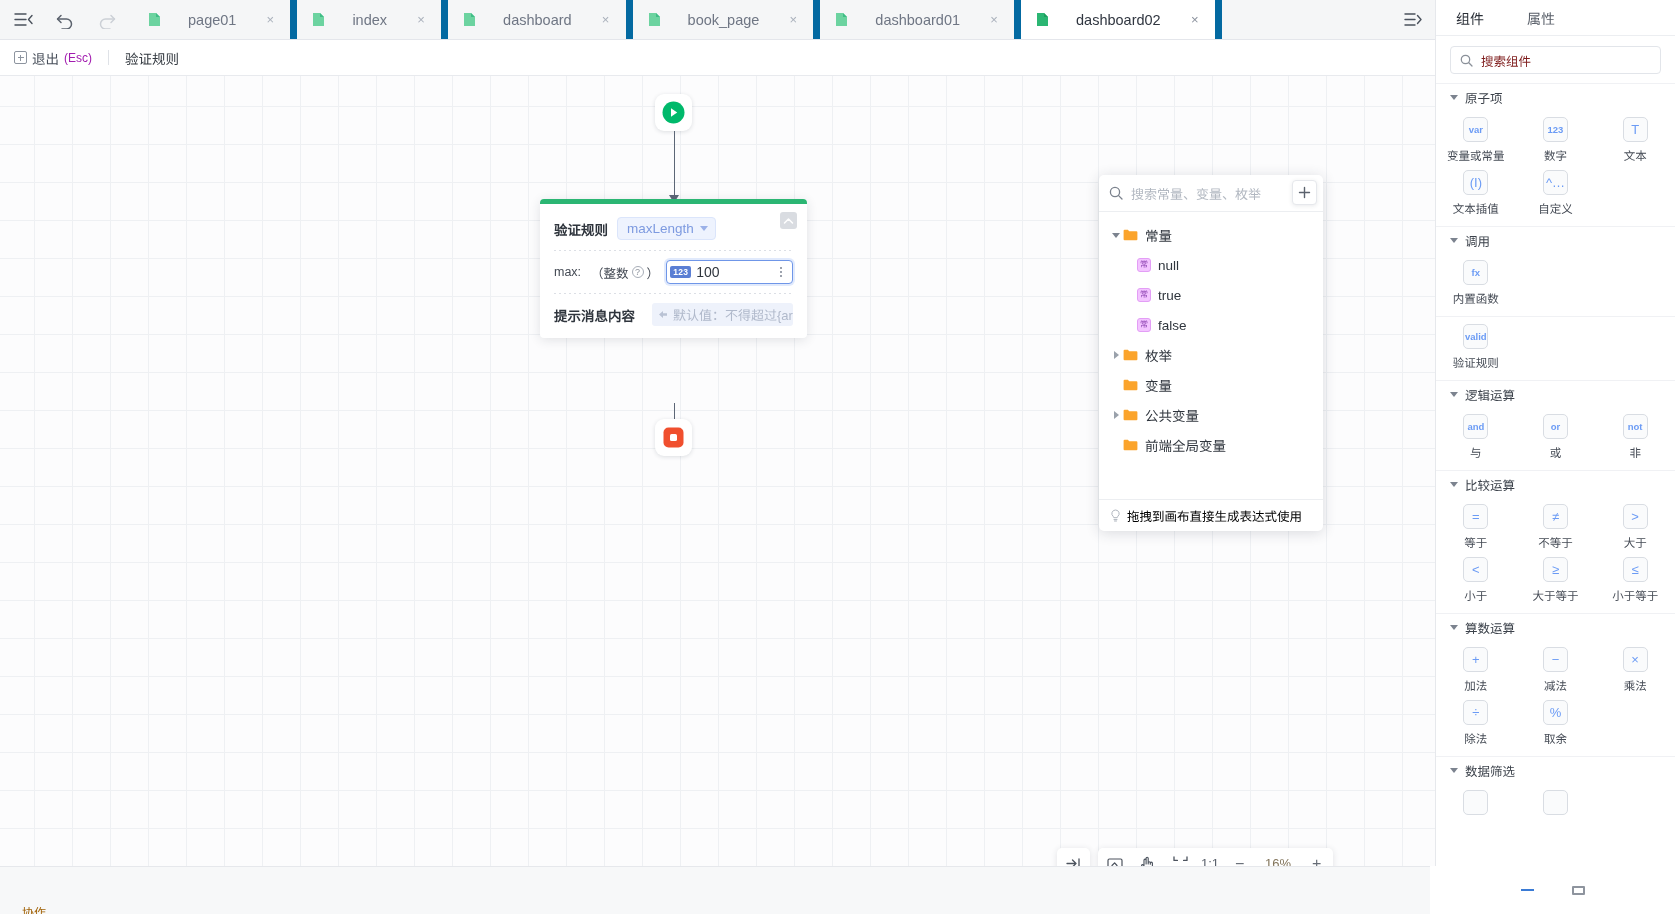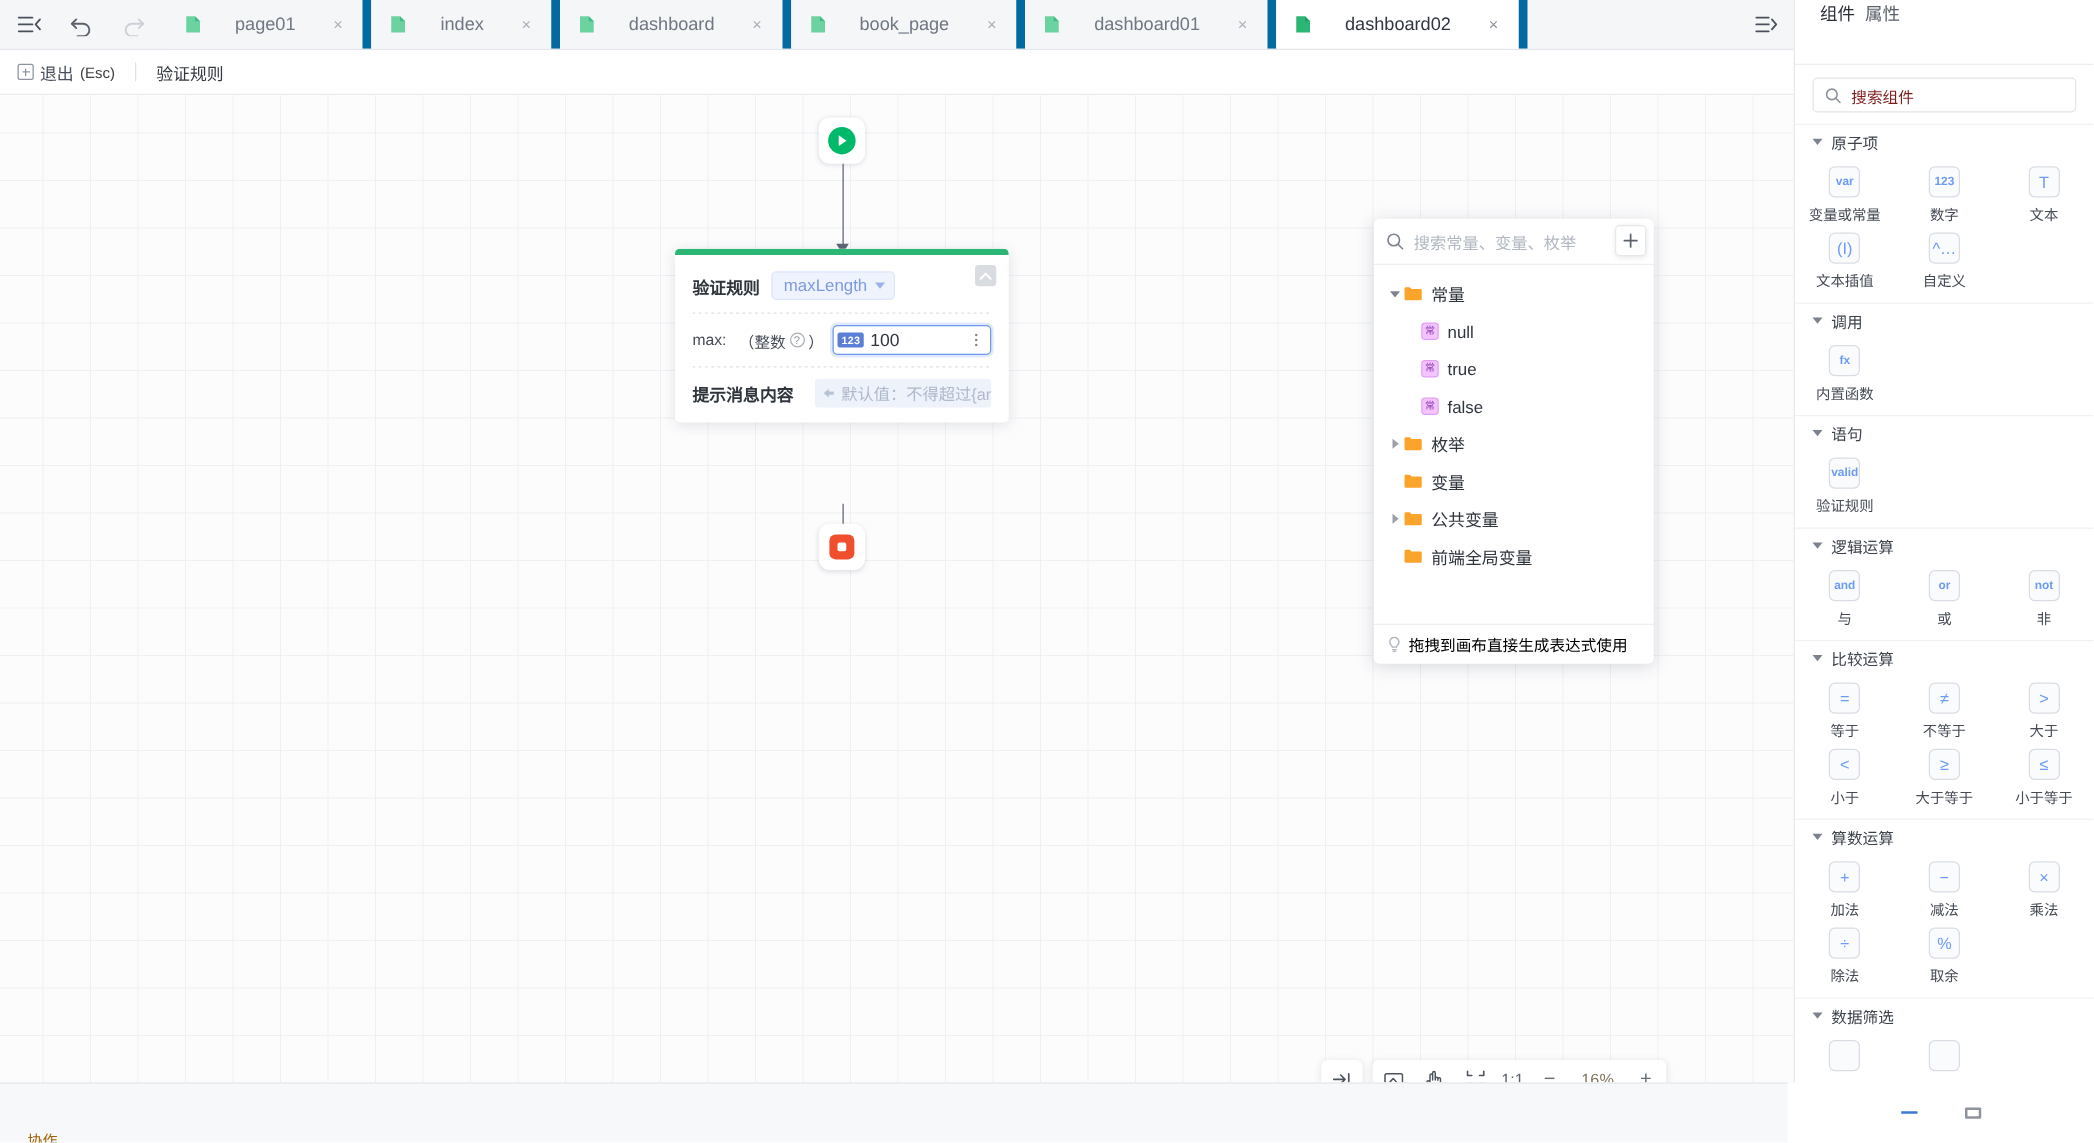--- a/index.html
+++ b/index.html
@@ -54,21 +54,21 @@
   }
   .exit-box {
     width: 13px; height: 13px; border: 1px solid #8d949f; border-radius: 2px;
     position: relative; flex: none;
   }
   .exit-box::before, .exit-box::after {
     content: ""; position: absolute; background: #8d949f;
   }
   .exit-box::before { left: 5px; top: 2.5px; width: 1px; height: 6px; }
   .exit-box::after { left: 2.5px; top: 5px; width: 6px; height: 1px; }
-  .exit-esc { font-size: 12px; color: #404040; text-align: center; }
+  .exit-esc { font-size: 12px; color: #a21caf; text-align: center; }
   .sub-sep {
     width: 1px; height: 15px; background: #dfe2e7; margin: 0 16px;
   }
   .sub-title { font-size: 13.5px; color: #32383f; }
 
   
   .canvas {
     position: absolute; left: 0; top: 76px; width: 1435px; height: 790px;
     background-color: #fcfcfd;
     background-image:
@@ -233,21 +233,21 @@
     display: flex; align-items: center; padding-left: 22px;
   }
   .statusbar .txt { font-size: 12px; color: #a16207; margin-top: 42px; }
 
   
   .sidebar {
     position: absolute; left: 1435px; top: 0; width: 240px; height: 914px;
     background: #fff; border-left: 1px solid #e6e8ec; overflow: hidden;
   }
   .sb-tabs {
-    height: 52px; display: flex; align-items: flex-start; gap: 8px;
+    height: 36px; display: flex; align-items: center; gap: 43px;
     padding-left: 20px; border-bottom: 1px solid #eceef1;
   }
   .sb-tab { font-size: 14px; color: #5a606a; cursor: pointer; }
   .sb-tab.active { color: #2a2f37; }
   .sb-searchwrap { padding: 10px 14px 9px 14px; }
   .sb-search {
     height: 28px; border: 1px solid #e2e5ea; border-radius: 4px;
     display: flex; align-items: center; gap: 8px; padding: 0 9px;
   }
   .sb-search .ph { font-size: 12.5px; color: #7f1d1d; }
@@ -663,24 +663,20 @@
     </div>
     <div class="grid3">
       <div class="pal-item">
         <span class="pal-ico">fx</span>
         <span class="pal-lbl">内置函数</span>
       </div>
     </div>
   </div>
 
   <div class="group">
-    <div class="group-hd">
-      <span class="tri-d"></span>
-      <span>语句</span>
-    </div>
     <div class="grid3">
       <div class="pal-item">
         <span class="pal-ico">valid</span>
         <span class="pal-lbl">验证规则</span>
       </div>
     </div>
   </div>
 
   <div class="group">
     <div class="group-hd">

